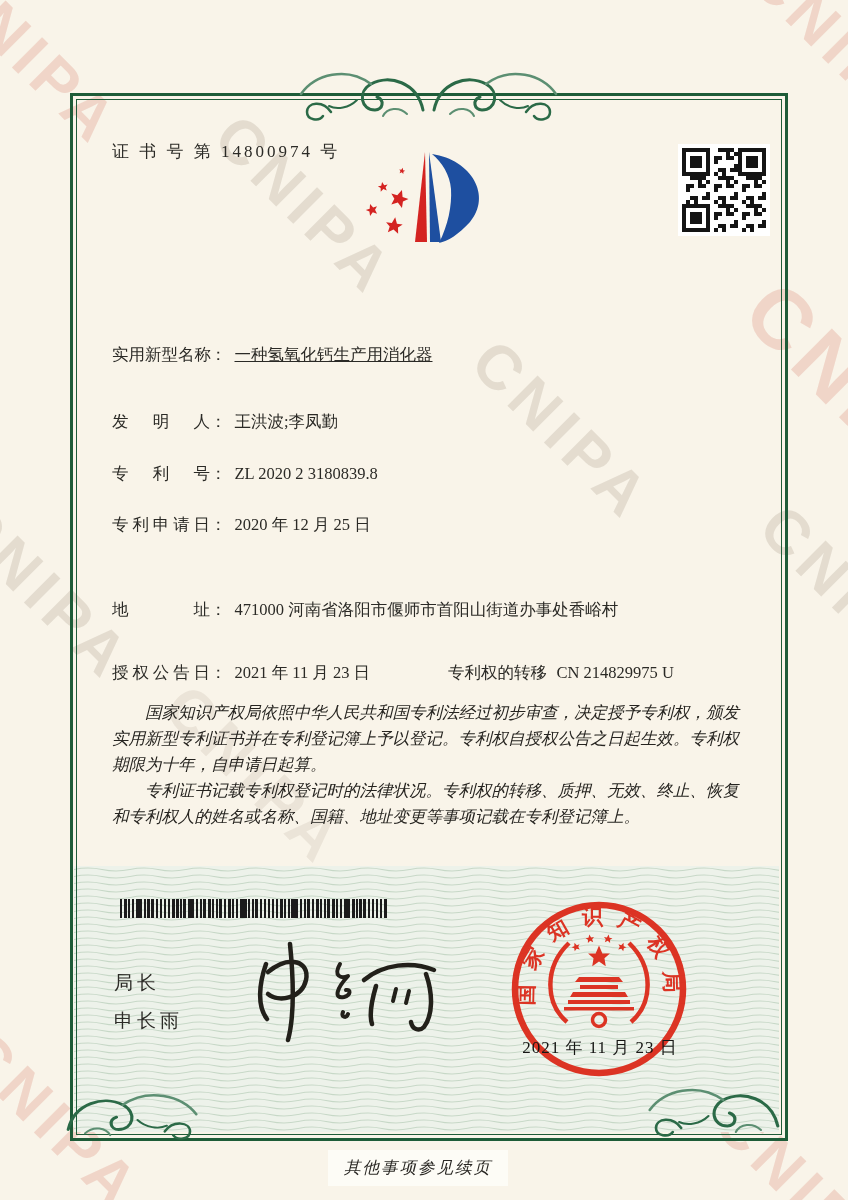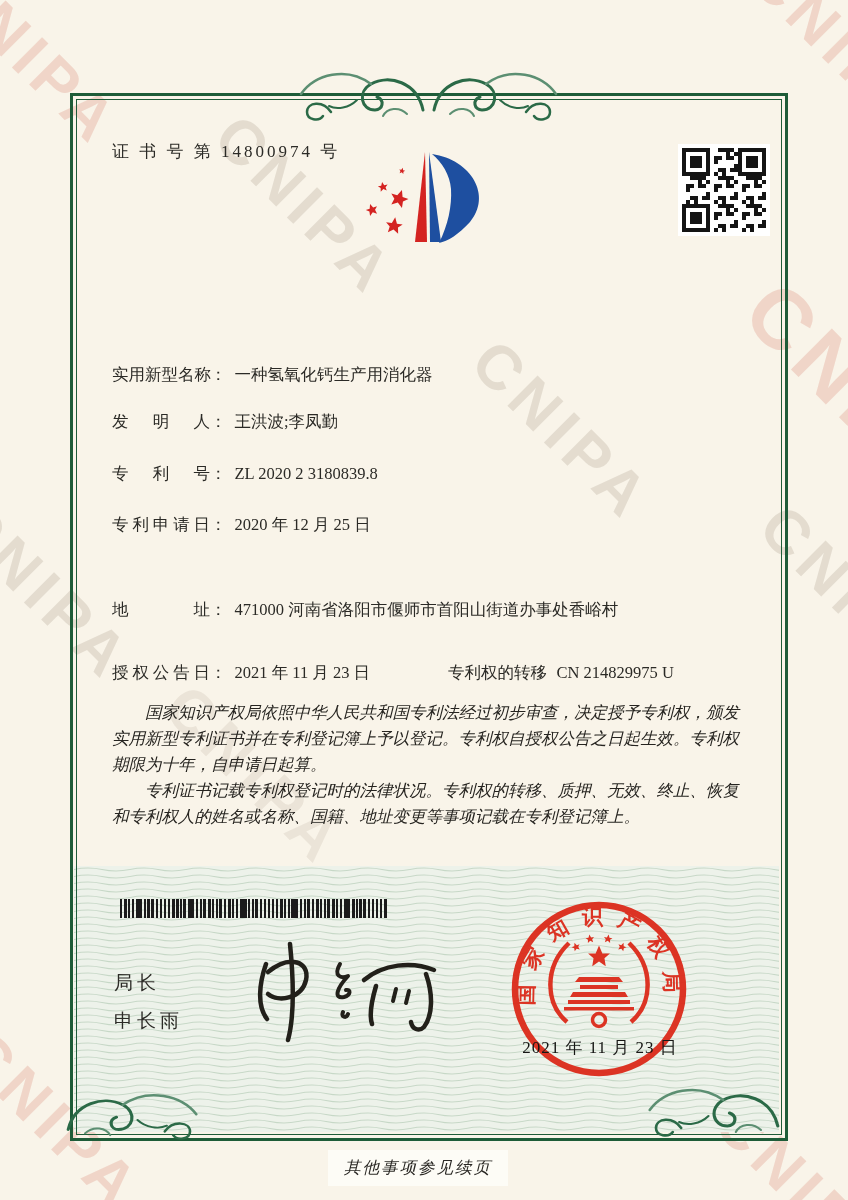--- a/index.html
+++ b/index.html
@@ -354,21 +354,21 @@
         <i style="grid-area: 21 / 6;"></i>
         <i style="grid-area: 21 / 7;"></i>
         <i style="grid-area: 21 / 9;"></i>
         <i style="grid-area: 21 / 11;"></i>
         <i style="grid-area: 21 / 16;"></i>
         <i style="grid-area: 21 / 18;"></i>
       </div>
   </div>
 
 
-  <div class="field-row" style="top:364px;">
+  <div class="field-row" style="top:344px;text-decoration:underline;">
     <span class="field-label">实用新型名称</span><span class="field-colon">：</span><span class="field-value">一种氢氧化钙生产用消化器</span>
   </div>
   <div class="field-row" style="top:411px;">
     <span class="field-label">发明人</span><span class="field-colon">：</span><span class="field-value">王洪波;李凤勤</span>
   </div>
   <div class="field-row" style="top:463px;">
     <span class="field-label">专利号</span><span class="field-colon">：</span><span class="field-value">ZL 2020 2 3180839.8</span>
   </div>
   <div class="field-row" style="top:514px;">
     <span class="field-label">专利申请日</span><span class="field-colon">：</span><span class="field-value">2020 年 12 月 25 日</span>

